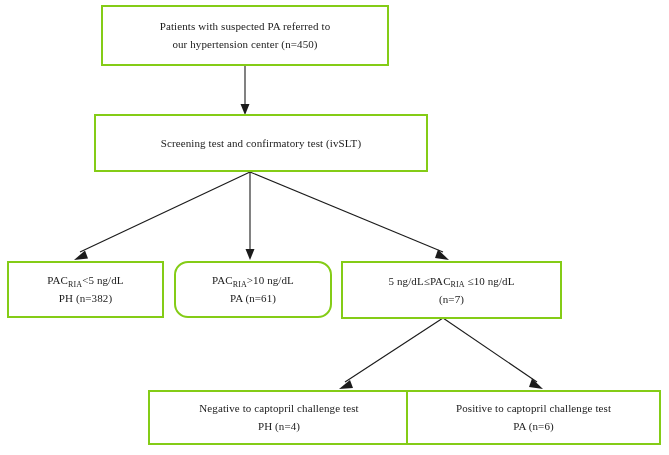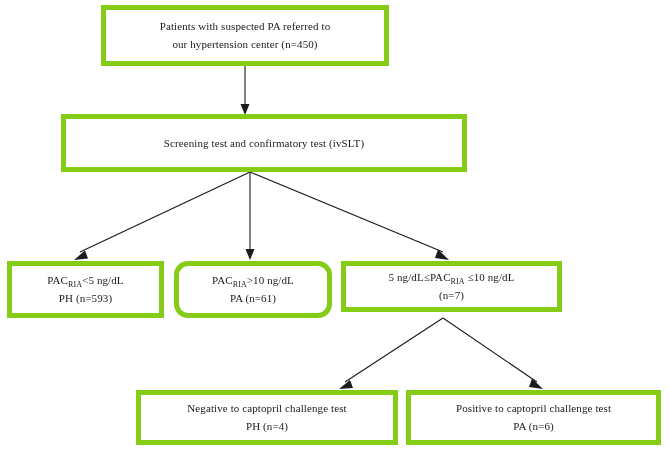--- a/index.html
+++ b/index.html
@@ -12,21 +12,21 @@
     width: 669px;
     height: 455px;
     background: #ffffff;
     font-family: "Liberation Serif", "DejaVu Serif", serif;
     color: #1b1b1b;
     overflow: hidden;
   }
   .node-box {
     position: absolute;
     box-sizing: border-box;
-    border: 5px solid #84cc16;
+    border: 2px solid #84cc16;
     background: #ffffff;
     display: flex;
     flex-direction: column;
     align-items: center;
     justify-content: center;
     text-align: center;
     line-height: 1.0;
   }
   .node-line {
     display: block;
@@ -39,25 +39,25 @@
   }
   .node-line sub {
     font-size: 8px;
     line-height: 0;
     vertical-align: baseline;
     position: relative;
     top: 2.5px;
   }
   
   #box-referred   { left: 101px; top:   5px; width: 288px; height:  61px; }
-  #box-screening  { left:  61px; top: 114px; width: 406px; height:  58px; }
+  #box-screening  { left:  94px; top: 114px; width: 334px; height:  58px; }
   #box-ph-low     { left:   7px; top: 261px; width: 157px; height:  57px; }
   #box-pa-high    { left: 174px; top: 261px; width: 158px; height:  57px; border-radius: 14px; }
-  #box-borderline { left: 341px; top: 261px; width: 221px; height:  51px; text-align: center; }
-  #box-captopril-negative { left: 136px; top: 390px; width: 262px; height: 55px; }
+  #box-borderline { left: 341px; top: 261px; width: 221px; height:  58px; text-align: center; }
+  #box-captopril-negative { left: 148px; top: 390px; width: 262px; height: 55px; }
   #box-captopril-positive { left: 406px; top: 390px; width: 255px; height: 55px; }
 
   #connector-layer {
     position: absolute;
     left: 0; top: 0;
     width: 669px;
     height: 455px;
     pointer-events: none;
   }
   #connector-layer line { stroke: #1b1b1b; stroke-width: 1.1; }
@@ -105,21 +105,21 @@
     <span class="node-line">Patients with suspected PA referred to</span>
     <span class="node-line">our hypertension center (n=450)</span>
   </div>
 
   <div class="node-box" id="box-screening">
     <span class="node-line">Screening test and confirmatory test (ivSLT)</span>
   </div>
 
   <div class="node-box" id="box-ph-low">
     <span class="node-line">PAC<sub>RIA</sub>&lt;5 ng/dL</span>
-    <span class="node-line">PH (n=593)</span>
+    <span class="node-line">PH (n=382)</span>
   </div>
 
   <div class="node-box" id="box-pa-high">
     <span class="node-line">PAC<sub>RIA</sub>&gt;10 ng/dL</span>
     <span class="node-line">PA (n=61)</span>
   </div>
 
   <div class="node-box" id="box-borderline">
     <span class="node-line">5 ng/dL≤PAC<sub>RIA</sub> ≤10 ng/dL</span>
     <span class="node-line">(n=7)</span>

